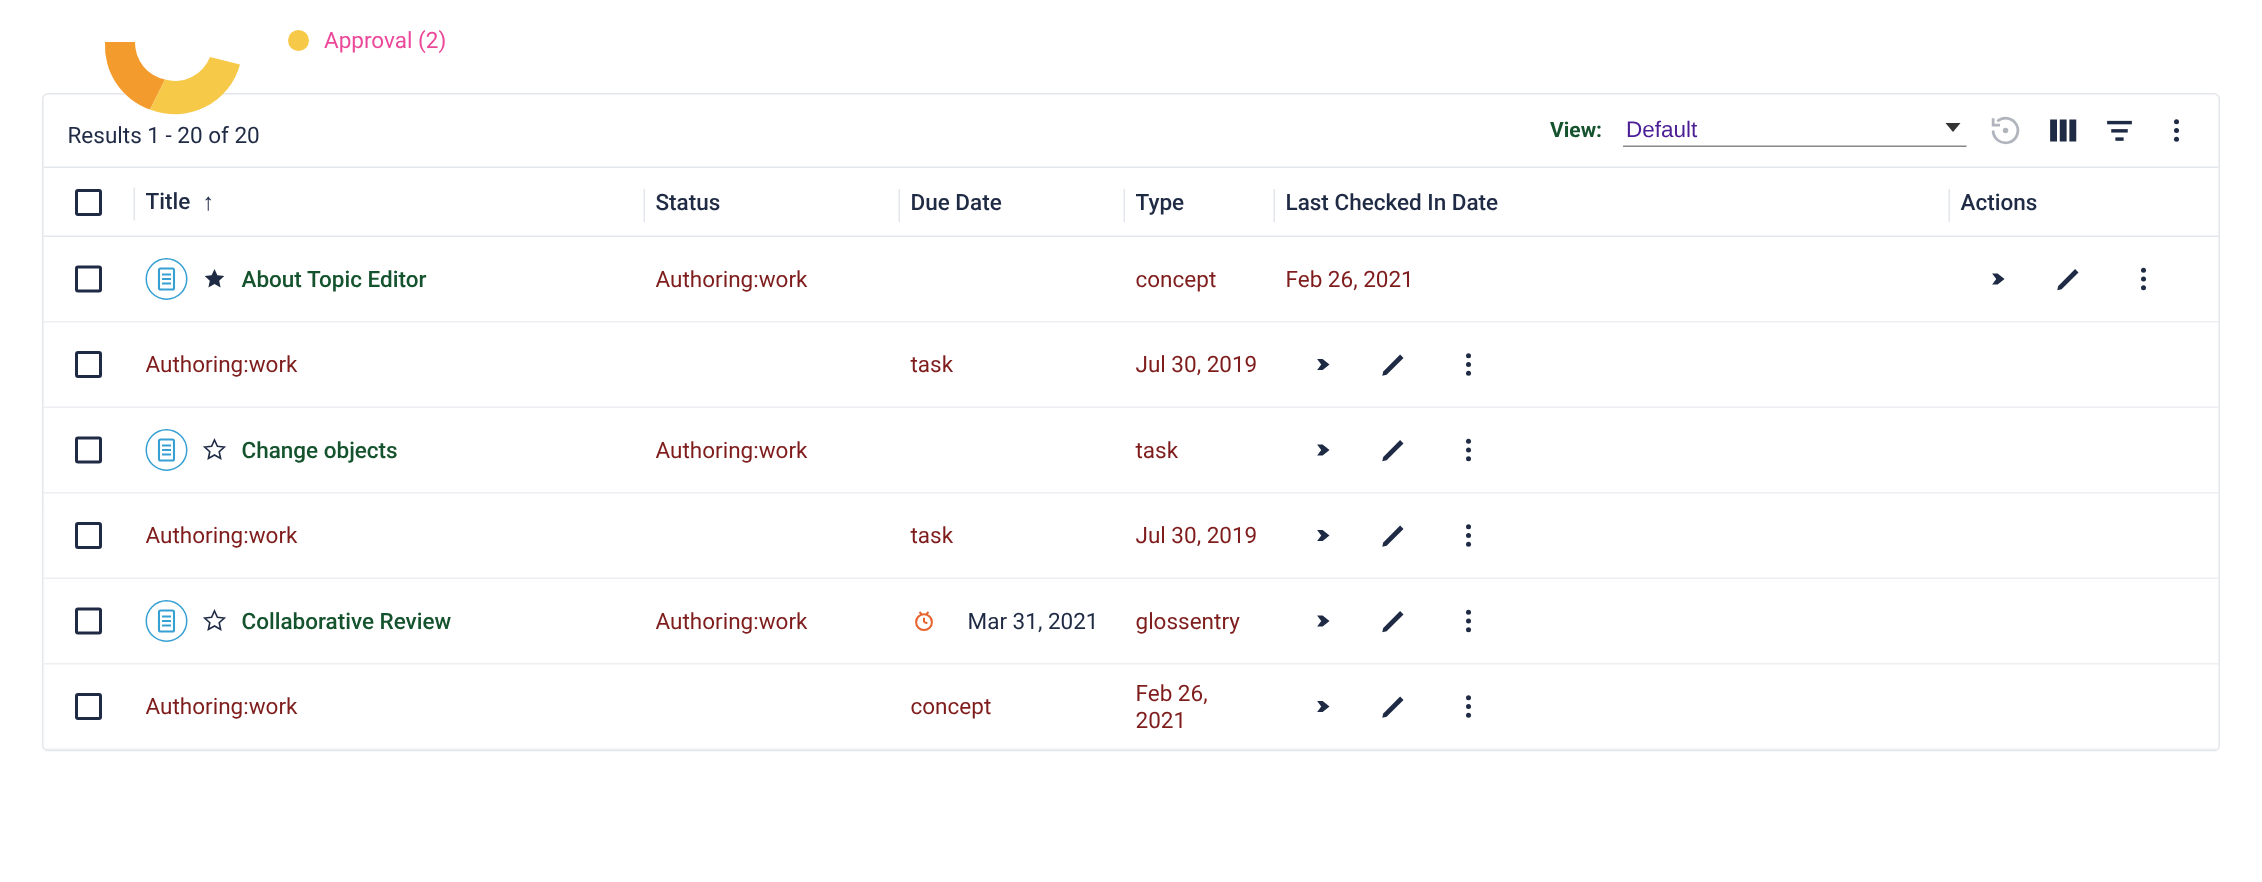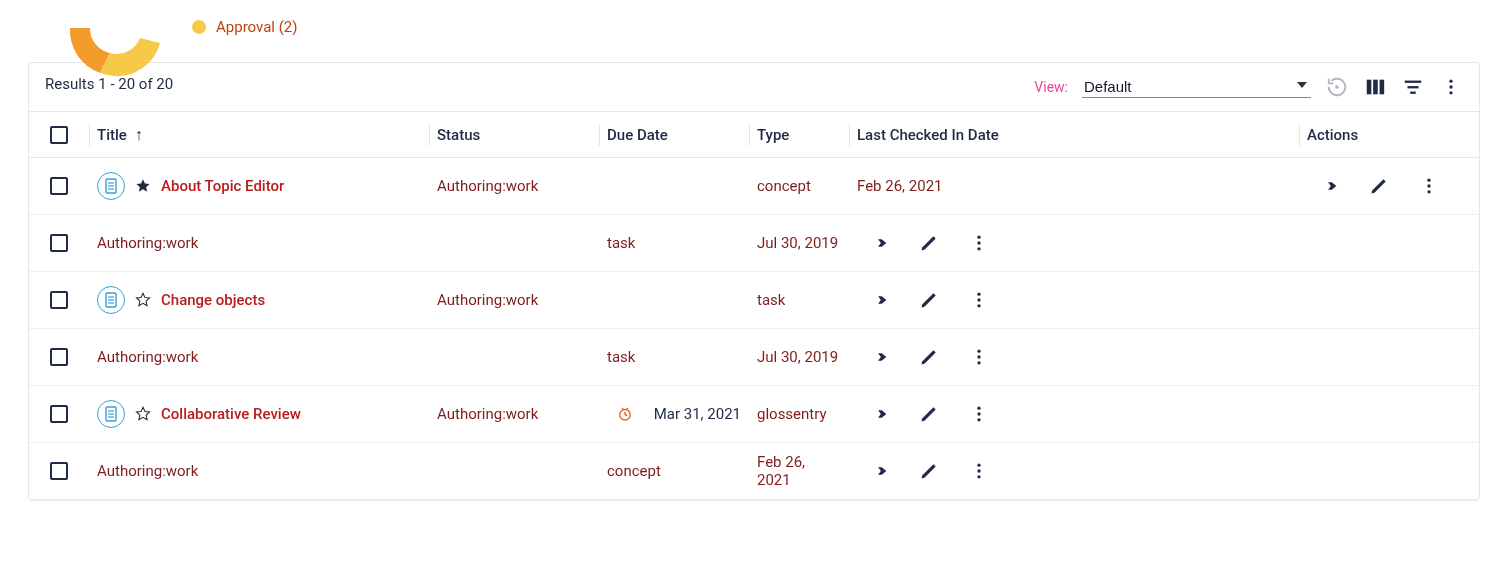--- a/index.html
+++ b/index.html
@@ -20,44 +20,44 @@
     position: absolute;
     left: 60px; top: 18px;
     width: 110px; height: 60px;
     overflow: hidden;
   }
   .legend-dot {
     width: 14px; height: 14px; border-radius: 50%;
     display: inline-block;
     background: #f7c948;
   }
-  .legend-text { color: #c2410c; font-size: 15px; }
+  .legend-text { color: #ec4899; font-size: 15px; }
   .panel {
     border: 1px solid #e3e6eb;
     border-radius: 4px;
     background: #fff;
     margin: 0 16px;
   }
   .panel-top {
     display: flex;
     justify-content: space-between;
-    align-items: flex-start;
+    align-items: flex-end;
     padding: 12px 16px;
     border-bottom: 1px solid #e3e6eb;
   }
   .results-text { color: #1f2a44; font-size: 15px; }
   .top-right { display: flex; align-items: center; gap: 14px; }
-  .view-label { font-weight: 400; color: #ec4899; margin-left: 21px; }
+  .view-label { font-weight: 700; color: #14532d; margin-left: 21px; }
   .view-select {
     border: none;
     border-bottom: 1px solid #888;
     font-size: 15px;
     padding: 2px 28px 2px 2px;
     background: transparent;
-    color: #0f172a;
+    color: #4c1d95;
     position: relative;
   }
   .view-wrap { position: relative; display: inline-block; }
   .view-caret {
     position: absolute; right: 4px; top: 6px; pointer-events: none;
     border-left: 5px solid transparent;
     border-right: 5px solid transparent;
     border-top: 6px solid #333;
   }
   .icon-btn {
@@ -73,42 +73,42 @@
     grid-template-columns: 60px 340px 170px 150px 100px 450px 170px;
     align-items: center;
   }
   .thead {
     border-bottom: 1px solid #e3e6eb;
     height: 46px;
     font-weight: 500;
     color: #1f2a44;
     font-size: 15px;
   }
-  .thead .th { display: flex; align-items: center; gap: 8px; padding: 0 8px; position: relative;}
+  .thead .th { display: flex; gap: 8px; padding: 0 8px; position: relative;}
   .th-sep { border-left: 1px solid #e3e6eb; height: 22px; position: absolute; left:0; }
   .scroll-area { max-height: 342px; overflow-y: auto; }
   .trow {
     height: 57px;
     border-bottom: 1px solid #eceef2;
     font-size: 15px;
   }
   .td { display: flex; align-items: center; gap: 10px; padding: 0 8px; }
   .chk {
     width: 18px; height: 18px; border: 2px solid #1f2a44; border-radius: 2px; background:#fff;
     display:inline-block; cursor:pointer;
   }
   .doc-icon {
     width: 28px; height: 28px; border: 1.5px solid #37a0d3; border-radius: 50%;
     display: inline-flex; align-items: center; justify-content: center;
     flex-shrink: 0;
   }
   .star { width: 16px; height: 16px; flex-shrink:0; cursor:pointer; }
-  .title-text { color: #b91c1c; font-weight: 500; }
+  .title-text { color: #14532d; font-weight: 500; }
   .muted { color: #7f1d1d; }
-  .duedate { display: flex; align-items: center; gap: 20px; justify-content: flex-end; }
+  .duedate { display: flex; align-items: center; gap: 20px; }
   .clock-past svg { color: #e8622c; }
   .actions { display: flex; gap: 26px; justify-content: flex-start; padding-left: 18px;}
   .sort-arrow { font-size: 16px; }
   .scroll-area::-webkit-scrollbar { width: 14px; }
   .scroll-area::-webkit-scrollbar-thumb { background:#c9ccd3; border-radius:2px; }
   .scroll-area::-webkit-scrollbar-track { background:#f1f2f5; }
 </style>
 </head>
 <body>
 

